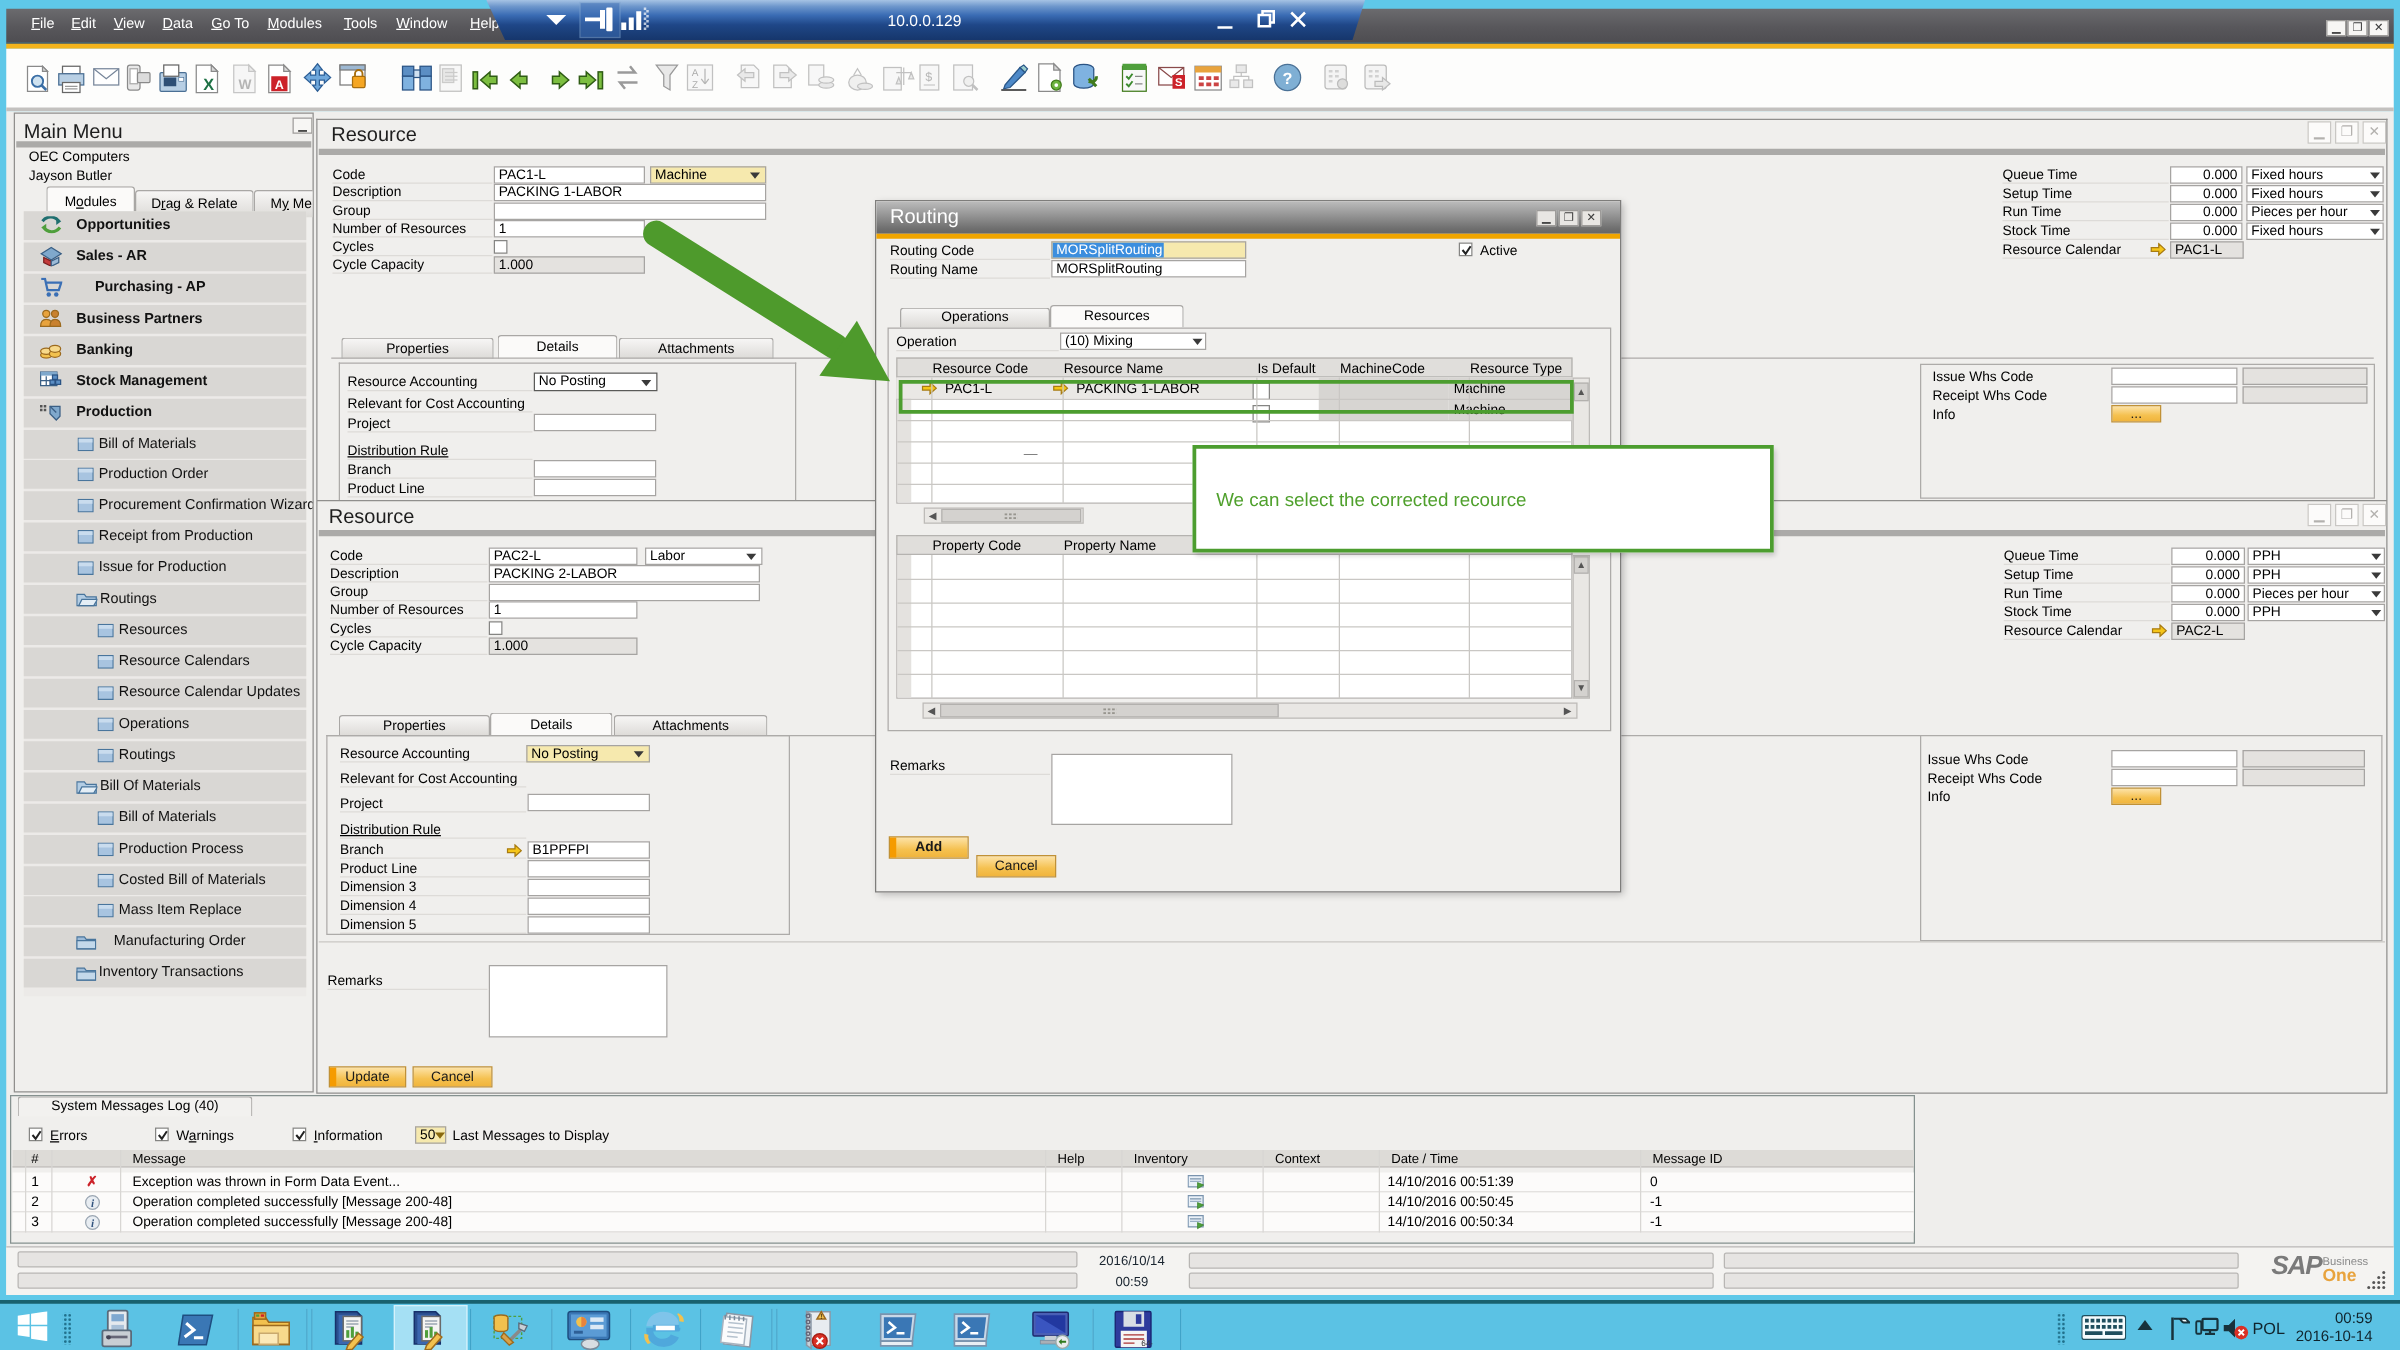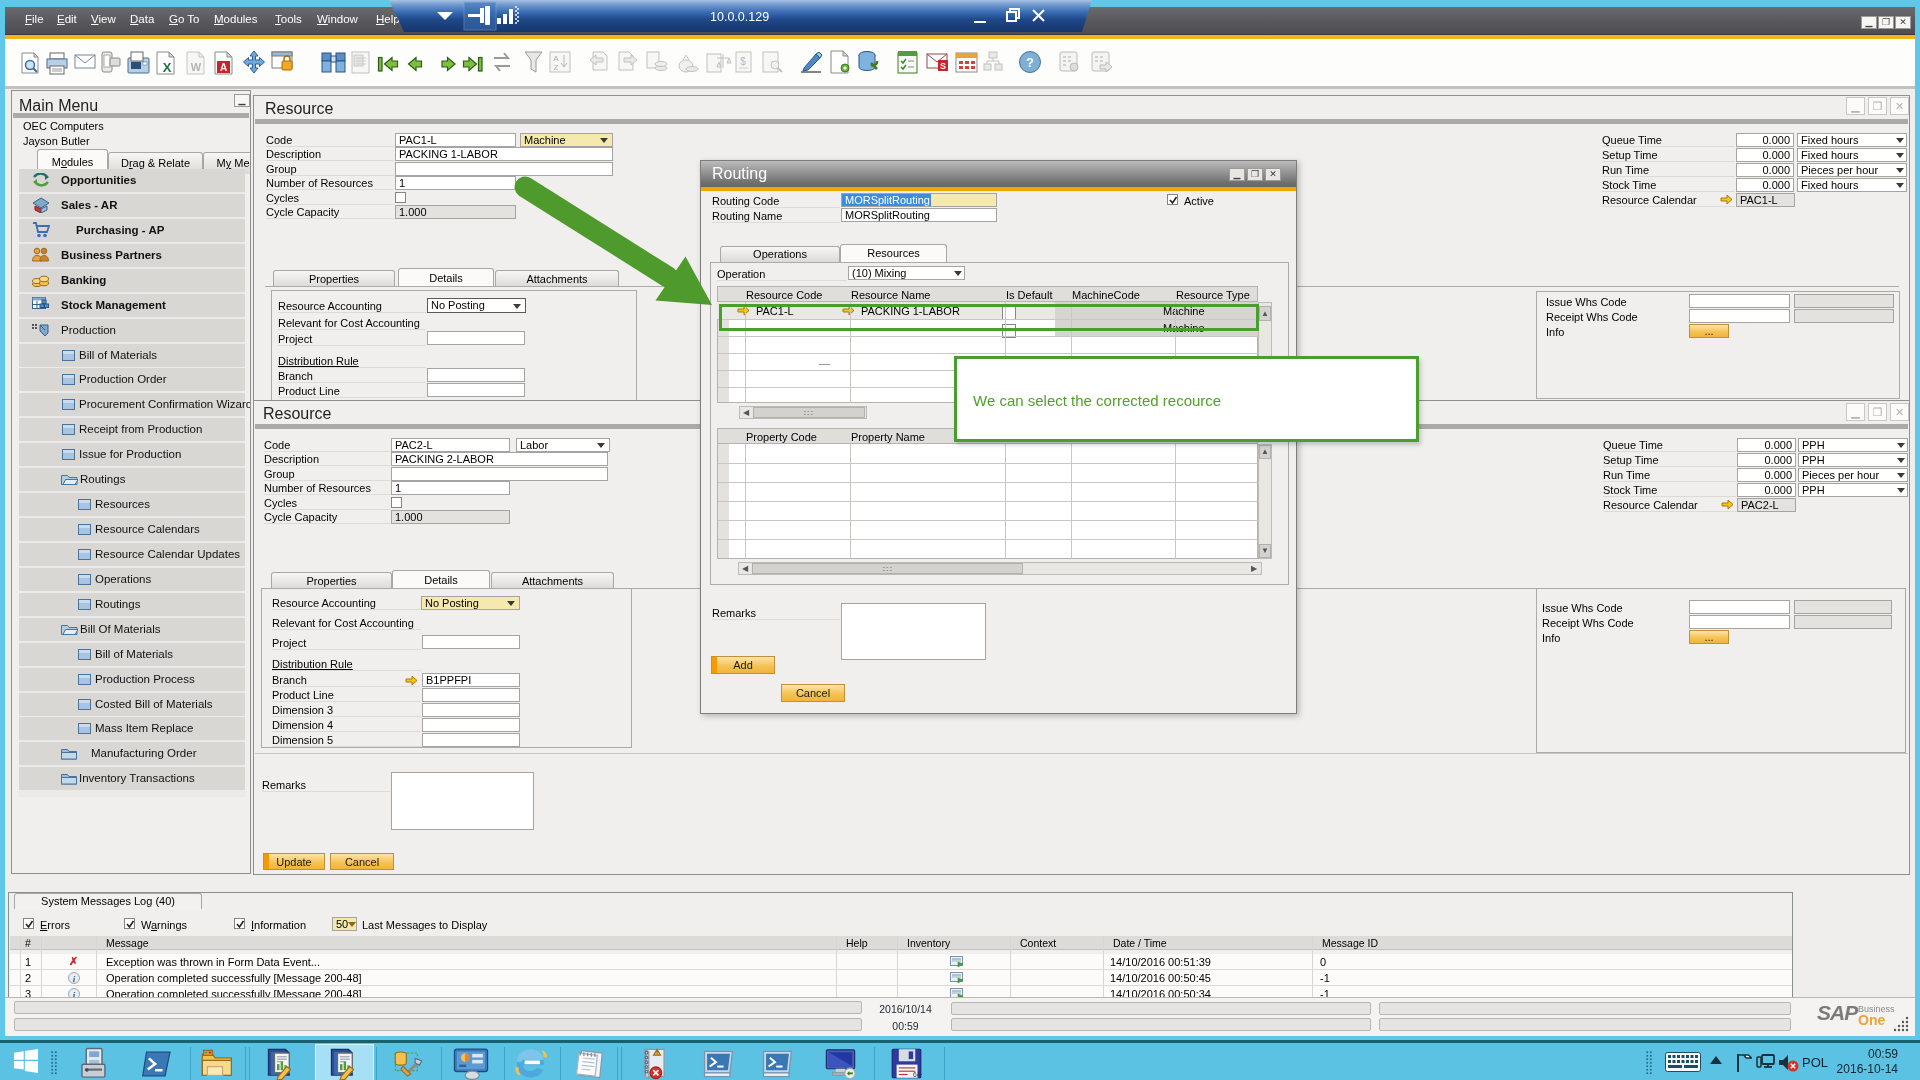--- a/index.html
+++ b/index.html
@@ -402,21 +402,21 @@
         <svg class="abs" style="left:13px;top:3px;" width="18" height="15">
           <g fill="#555">
             <rect x="0" y="2" width="2" height="2"></rect>
             <rect x="3" y="2" width="2" height="2"></rect>
             <rect x="0" y="5" width="2" height="2"></rect>
             <rect x="3" y="5" width="2" height="2"></rect>
           </g>
           <path d="M8 3h8v8l-3 3-5-5z" fill="#7FA8CC" stroke="#3A5F85"></path>
           <path d="M8 3l5 5" stroke="#3A5F85"></path>
         </svg>
-        <span class="mt" style="left:42px;font-weight:normal;">Production</span>
+        <span class="mt" style="left:42px;font-weight:bold;">Production</span>
       </div>
   <div class="menurow" style="top:175px;">
         <svg class="abs" style="left:43px;top:6px;" width="13" height="11">
           <rect x="0.5" y="0.5" width="12" height="10" fill="#A8C4E0" stroke="#49759C"></rect>
           <rect x="1" y="1" width="11" height="3" fill="#C9DCEE"></rect>
         </svg>
         <span class="mt" style="left:60px;">Bill of Materials</span>
       </div>
   <div class="menurow" style="top:199px;">
         <svg class="abs" style="left:43px;top:6px;" width="13" height="11">
@@ -838,34 +838,34 @@
     <div class="sarr" style="left:558px;top:385px;width:12px;">▼</div>
 
   <div class="scroll" style="left:37px;top:401px;width:524px;height:13px;"></div>
   <div class="sarr" style="left:39px;top:403px;width:10px;">◀</div>
   <div class="sthumb" style="left:51px;top:402px;width:271px;height:11px;"></div>
     <div class="thgrip" style="left:181px;top:405px;"></div>
   <div class="sarr" style="left:548px;top:403px;width:10px;">▶</div>
 
   <div class="lbl" style="left:11px;top:446px;">Remarks</div>
   <div class="fld" style="left:140px;top:442px;width:145px;height:57px;"></div>
-  <div class="ybtn stripe" style="left:10px;top:495px;width:64px;height:18px;line-height:17px;">Add</div>
+  <div class="ybtn stripe" style="left:10px;top:508px;width:64px;height:18px;line-height:17px;font-weight:bold;">Add</div>
   <div class="ybtn" style="left:80px;top:523px;width:64px;height:18px;line-height:17px;">Cancel</div>
 </div>
 
 <svg class="abs" style="left:505px;top:175px;" width="230" height="145" viewBox="0 0 230 145">
   <line x1="20" y1="12" x2="163" y2="102" stroke="#4E9A2C" stroke-width="21" stroke-linecap="round"></line>
   <polygon points="207,130 150.5,125.5 180.5,81.5" fill="#4E9A2C"></polygon>
 </svg>
 <div class="abs" style="left:719px;top:304px;width:540px;height:27px;border:3px solid #4C9D2F;"></div>
 <div class="abs" style="left:954px;top:356px;width:465px;height:86px;background:#fff;border:3px solid #4C9D2F;box-shadow:2px 3px 4px rgba(0,0,0,0.18);">
   <div style="position:absolute;left:16px;top:33px;font-size:15px;color:#4FA02C;">We can select the corrected recource</div>
 </div>
 
-<div class="win" id="sysmsg" style="left:8px;top:876px;width:1785px;height:119px;border-color:#85918F;margin-top:16px;">
+<div class="win" id="sysmsg" style="left:8px;top:876px;width:1524px;height:119px;border-color:#85918F;">
   <div class="tab sel" style="left:5px;top:0px;width:188px;height:16px;line-height:15px;background:#F2F1EF;">System Messages Log (40)</div>
   <div class="wbtn" style="left:1853px;top:2px;width:14px;height:12px;font-size:8px;line-height:10px;">▁</div>
   <div class="wbtn" style="left:1869px;top:2px;width:14px;height:12px;font-size:8px;line-height:10px;">❐</div>
   <div class="wbtn" style="left:1885px;top:2px;width:14px;height:12px;font-size:8px;line-height:10px;">✕</div>
   <div class="cb" style="left:14px;top:25px;">
       <svg width="10" height="10" viewBox="0 0 10 10">
         <path d="M2 5l2.5 3L8.5 2" fill="none" stroke="#222" stroke-width="1.6"></path>
       </svg>
     </div>
   <div class="lbl" style="left:31px;top:26px;"><u>E</u>rrors</div>

